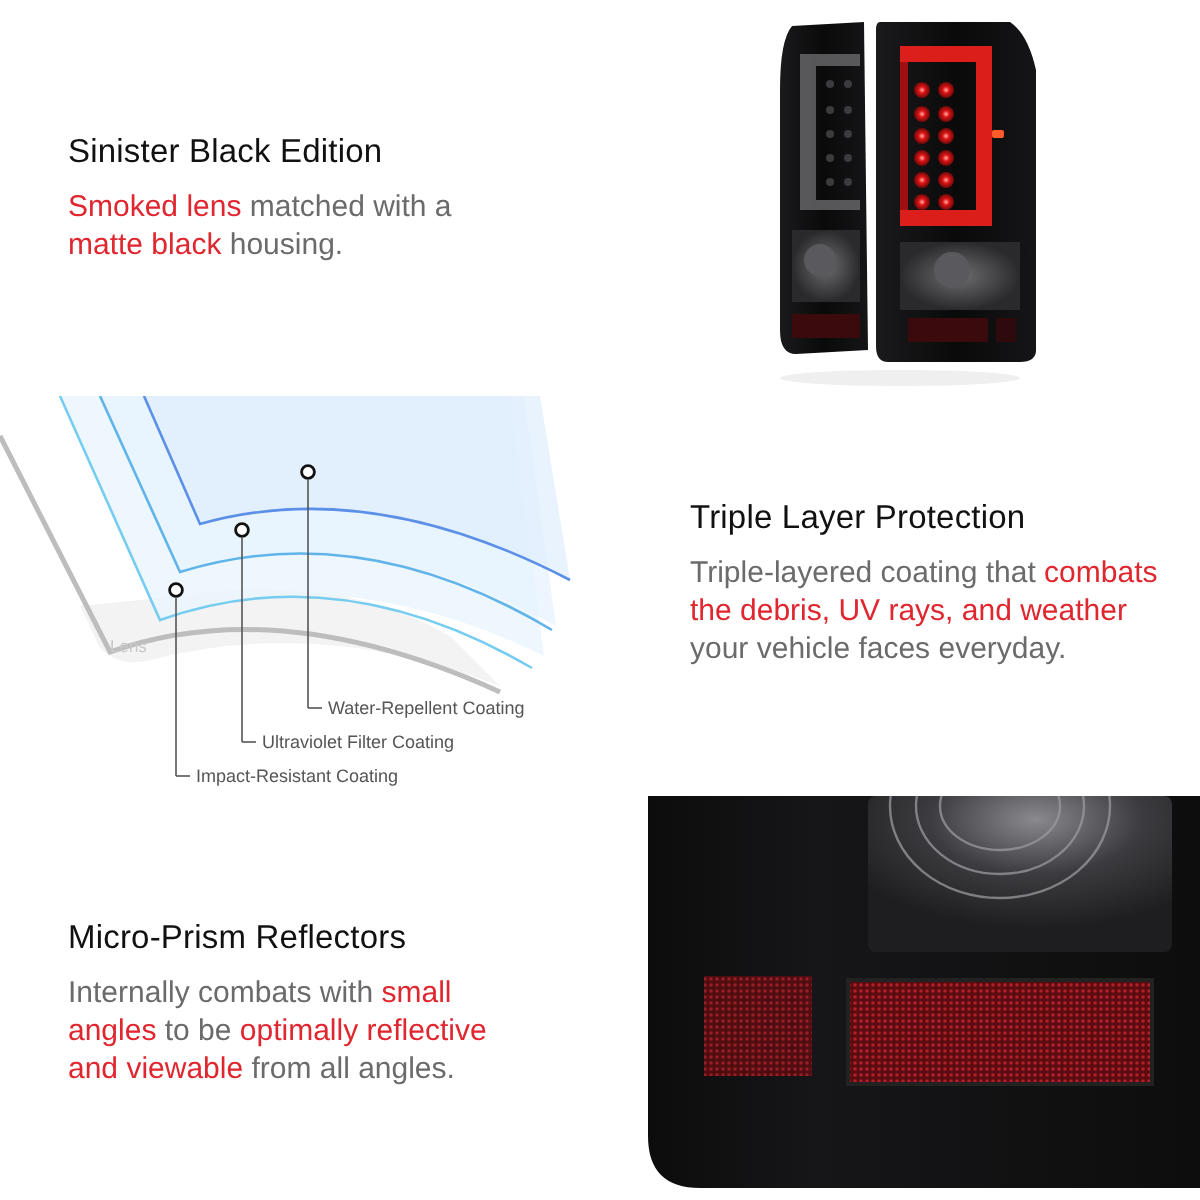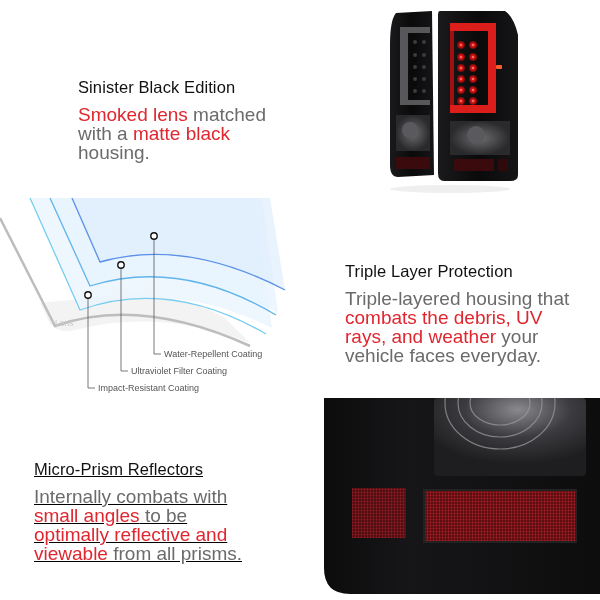--- a/index.html
+++ b/index.html
@@ -12,27 +12,27 @@
     .sec3 { top: 398px; height: 202px; }
 
     .divider { position: absolute; left: 0; width: 600px; height: 1px; background: #ececec; }
 
     .feature { position: absolute; }
     .feature h2 {
       font-size: 16.5px; font-weight: normal; color: #111;
       margin-bottom: 8px; letter-spacing: 0.1px;
     }
     .feature p {
-      font-size: 19px; line-height: 19px; color: #6b6b6b;
+      font-size: 15px; line-height: 19px; color: #6b6b6b;
     }
     .feature p .hl { color: #e0262f; }
 
-    .f1 { left: 34px; top: 78px; width: 200px; margin-left: 44px; }
+    .f1 { left: 34px; top: 67px; width: 200px; }
     .f2 { left: 345px; top: 262px; width: 240px; }
-    .f3 { left: 34px; top: 460px; width: 230px; text-decoration: underline; }
+    .f3 { left: 34px; top: 460px; width: 230px; }
 
     .lights { position: absolute; left: 380px; top: 5px; width: 140px; height: 190px; }
     .diagram { position: absolute; left: 0; top: 0; }
     .closeup { position: absolute; left: 300px; top: 0; }
 
     .label-text { font-family: "Liberation Sans", sans-serif; font-size: 9px; fill: #555; }
     .lens-text { font-family: "Liberation Sans", sans-serif; font-size: 8.5px; fill: #c8c8c8; }
   </style>
 </head>
 <body>
@@ -134,35 +134,35 @@
     <circle cx="88" cy="97" r="3.2" fill="#fff" stroke="#111" stroke-width="1.4"></circle>
     <circle cx="121" cy="67" r="3.2" fill="#fff" stroke="#111" stroke-width="1.4"></circle>
     <circle cx="154" cy="38" r="3.2" fill="#fff" stroke="#111" stroke-width="1.4"></circle>
 
     <text class="lens-text" x="55" y="128">Lens</text>
     <text class="label-text" x="164" y="159">Water-Repellent Coating</text>
     <text class="label-text" x="131" y="176">Ultraviolet Filter Coating</text>
     <text class="label-text" x="98" y="193">Impact-Resistant Coating</text>
   </svg>
 
-  <div class="feature f2" style="top:64px">
+  <div class="feature f2" style="top:52px">
     <h2>Triple Layer Protection</h2>
     <p>
-      <span>Triple-layered housing that </span><span class="hl">combats the debris, UV rays, and weather</span><span> your vehicle faces everyday.</span>
+      <span>Triple-layered coating that </span><span class="hl">combats the debris, UV rays, and weather</span><span> your vehicle faces everyday.</span>
     </p>
   </div>
 </div>
 
 <div class="divider" style="top:398px"></div>
 
 <div class="section sec3">
   <div class="feature f3" style="top:62px">
     <h2>Micro-Prism Reflectors</h2>
     <p>
-      <span>Internally combats with </span><span class="hl">small angles</span><span> to be </span><span class="hl">optimally reflective and viewable</span><span> from all prisms.</span>
+      <span>Internally combats with </span><span class="hl">small angles</span><span> to be </span><span class="hl">optimally reflective and viewable</span><span> from all angles.</span>
     </p>
   </div>
 
   <svg class="closeup" width="300" height="202" viewBox="0 0 300 202">
     <defs>
       <pattern id="prism" width="3" height="3" patternUnits="userSpaceOnUse">
         <rect width="3" height="3" fill="#5a0c10"></rect>
         <circle cx="1.5" cy="1.5" r="0.9" fill="#b0202a"></circle>
       </pattern>
       <radialGradient id="bulb" cx="0.55" cy="0.15" r="0.7">

